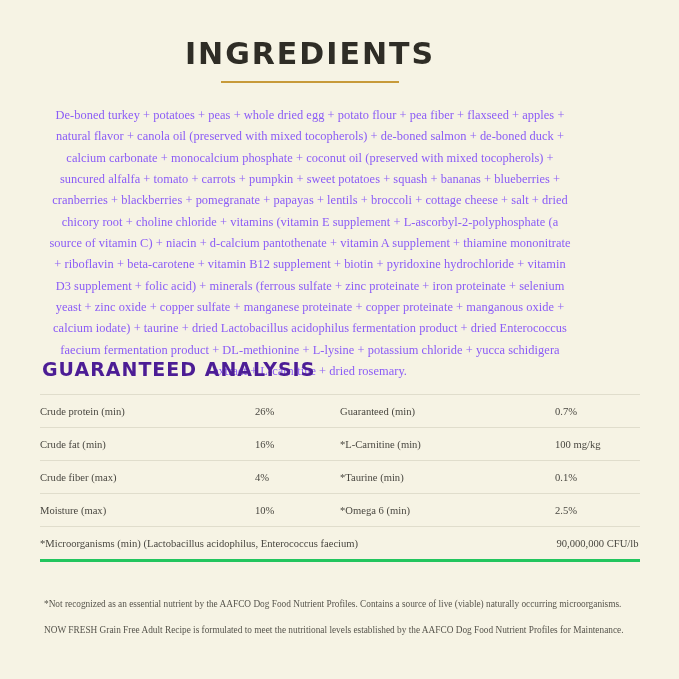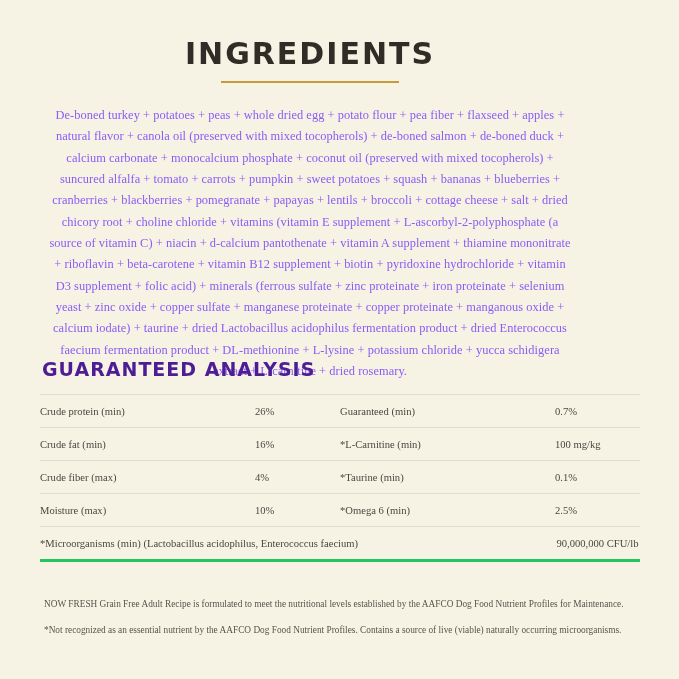--- a/index.html
+++ b/index.html
@@ -152,17 +152,17 @@
         </tr>
         <tr class="micro-row">
           <td class="micro-label" colspan="3">*Microorganisms (min) (Lactobacillus acidophilus, Enterococcus faecium)</td>
           <td class="micro-value">90,000,000 CFU/lb</td>
         </tr>
       </tbody>
     </table>
   </section>
 
   <section class="footnotes">
+    <p class="footnote">*Not recognized as an essential nutrient by the AAFCO Dog Food Nutrient Profiles. Contains a source of live (viable) naturally occurring microorganisms.</p>
     <p class="footnote">NOW FRESH Grain Free Adult Recipe is formulated to meet the nutritional levels established by the AAFCO Dog Food Nutrient Profiles for Maintenance.</p>
-    <p class="footnote">*Not recognized as an essential nutrient by the AAFCO Dog Food Nutrient Profiles. Contains a source of live (viable) naturally occurring microorganisms.</p>
   </section>
 
 </div>
 
 </body></html>

